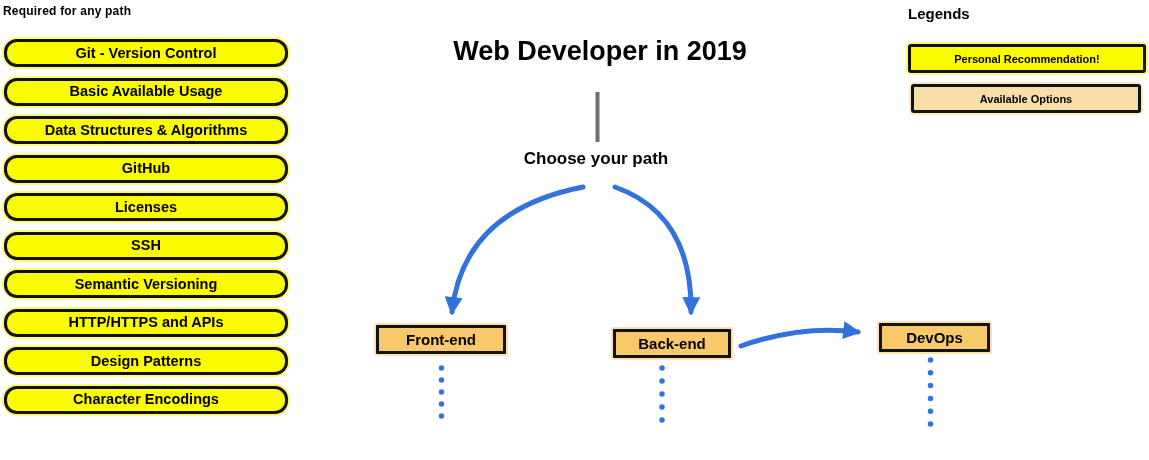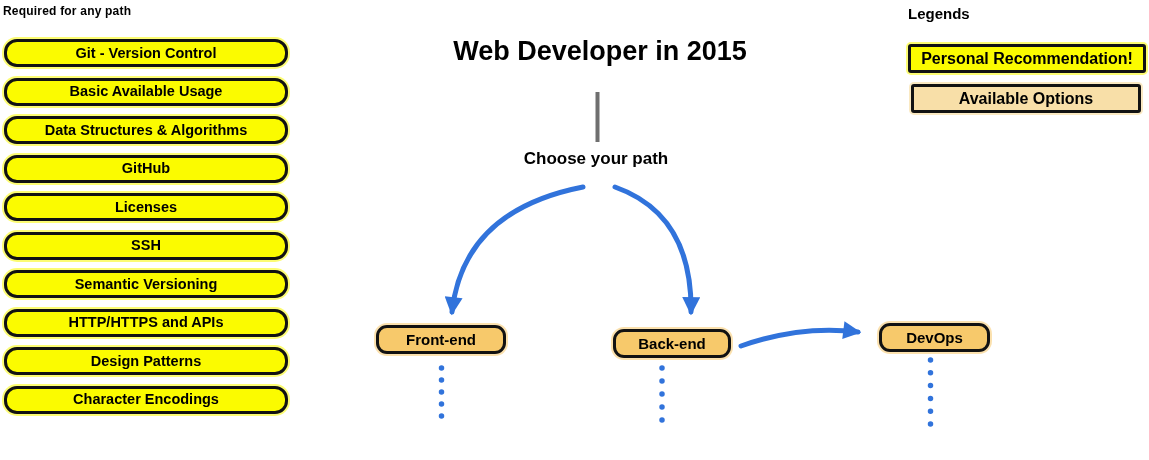--- a/index.html
+++ b/index.html
@@ -32,31 +32,31 @@
   }
   .title-inner{position:absolute;left:425px;top:36px;width:350px;text-align:center;
     font-weight:700;font-size:27px;}
   .choose{
     position:absolute;left:496px;top:149px;width:200px;text-align:center;
     font-weight:700;font-size:17px;
   }
   .pathbox{
     position:absolute;box-sizing:border-box;height:29px;
     background:var(--path-box);
-    border:3px solid var(--box-border);border-radius:11px;
+    border:3px solid var(--box-border);border-radius:1px;
     box-shadow:0 0 0 2px rgba(247,201,107,.55);
     display:flex;align-items:center;justify-content:center;
     font-weight:700;font-size:15px;cursor:pointer;
   }
   .legend-hdr{position:absolute;left:908px;top:5px;font-weight:700;font-size:15px;}
   .legend-box{
     position:absolute;box-sizing:border-box;height:29px;
     border:3px solid var(--box-border);border-radius:3px;
     display:flex;align-items:center;justify-content:center;
-    font-weight:700;font-size:16px;
+    font-weight:700;font-size:11px;
   }
   .legend-rec{left:908px;top:44px;width:238px;background:var(--recommendation-yellow);
     box-shadow:0 0 0 2px rgba(250,250,0,.55);}
   .legend-opt{left:911px;top:84px;width:230px;background:var(--available-option);
     box-shadow:0 0 0 2px rgba(248,223,168,.7);}
   svg.overlay{position:absolute;left:0;top:0;pointer-events:none;}
   .arrow{stroke:var(--arrow-blue);stroke-width:5;fill:none;stroke-linecap:round;}
   .dotline{stroke:var(--arrow-blue);stroke-width:5.5;fill:none;stroke-linecap:round;}
   .gline{stroke:var(--divider-gray);stroke-width:4;stroke-linecap:butt;}
   .ah{fill:var(--arrow-blue);}
@@ -74,21 +74,21 @@
     <div class="ybox">Data Structures &amp; Algorithms</div>
     <div class="ybox">GitHub</div>
     <div class="ybox">Licenses</div>
     <div class="ybox">SSH</div>
     <div class="ybox">Semantic Versioning</div>
     <div class="ybox">HTTP/HTTPS and APIs</div>
     <div class="ybox">Design Patterns</div>
     <div class="ybox">Character Encodings</div>
   </div>
 
-  <div class="title-inner">Web Developer in 2015</div>
+  <div class="title-inner">Web Developer in 2019</div>
   <div class="choose">Choose your path</div>
 
   <svg class="overlay" width="1149" height="460" viewBox="0 0 1149 460">
     <defs>
       <marker id="head" markerUnits="userSpaceOnUse" markerWidth="19" markerHeight="18" viewBox="0 0 10 10" refX="8.2" refY="5" orient="auto">
         <path class="ah" d="M0,0 L10,5 L0,10 Z"></path>
       </marker>
     </defs>
 
     <line class="gline" x1="597.5" y1="92" x2="597.5" y2="142"></line>

